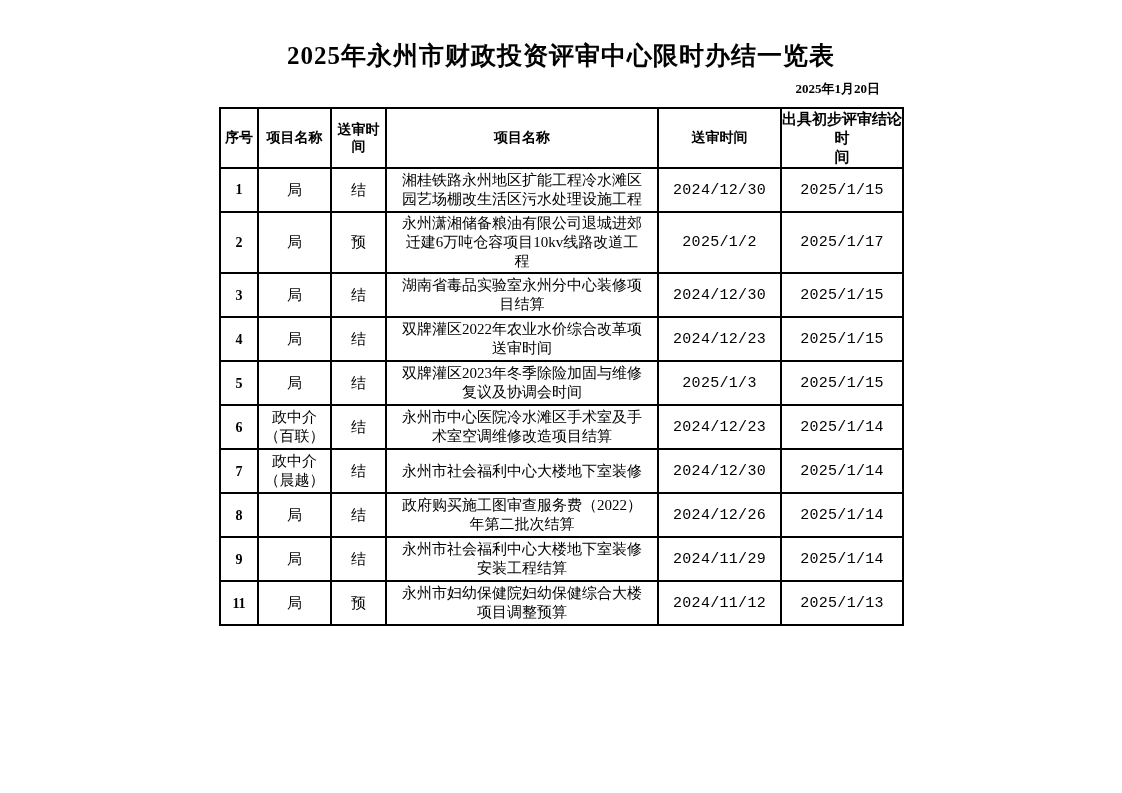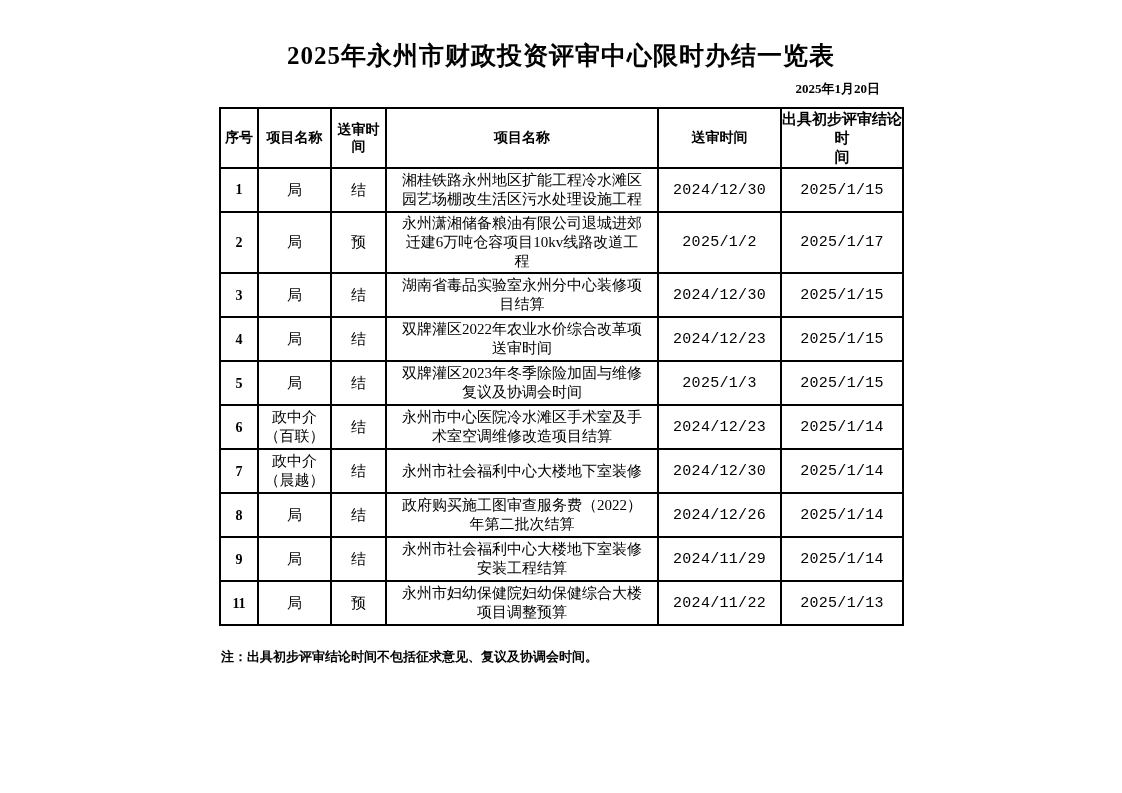--- a/index.html
+++ b/index.html
@@ -202,21 +202,20 @@
 安装工程结算</td>
         <td class="cell-date">2024/11/29</td>
         <td class="cell-date">2025/1/14</td>
       </tr>
       <tr>
         <td class="cell-seq">11</td>
         <td>局</td>
         <td>预</td>
         <td class="cell-project">永州市妇幼保健院妇幼保健综合大楼
 项目调整预算</td>
-        <td class="cell-date">2024/11/22</td>
+        <td class="cell-date">2024/11/12</td>
         <td class="cell-date">2025/1/13</td>
       </tr>
     </tbody>
   </table>
 
-  <div class="doc-note">注：出具初步评审结论时间不包括征求意见、复议及协调会时间。</div>
 
 </div>
 
 </body></html>

